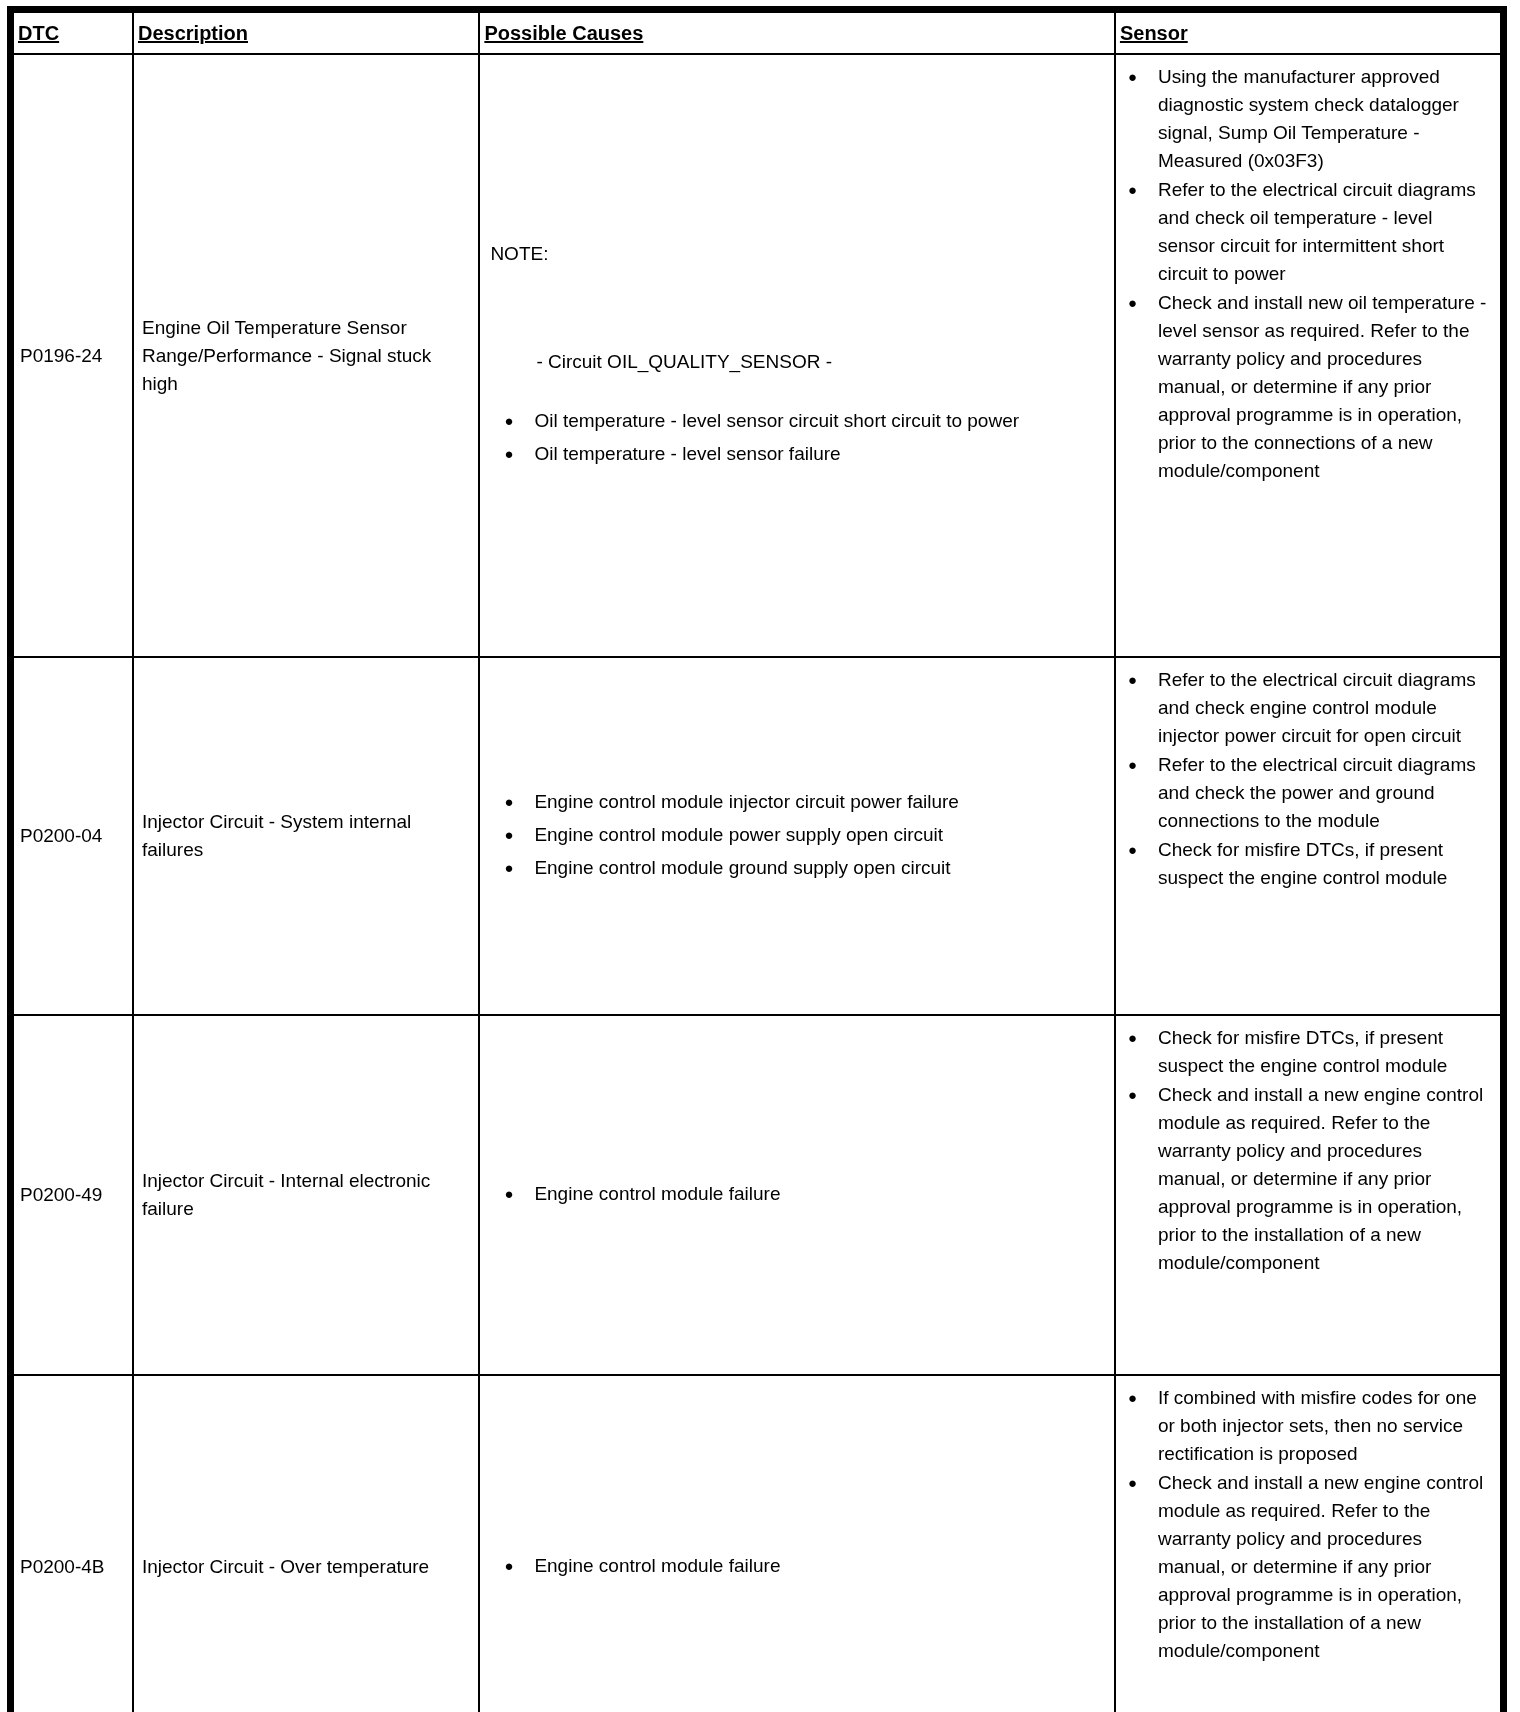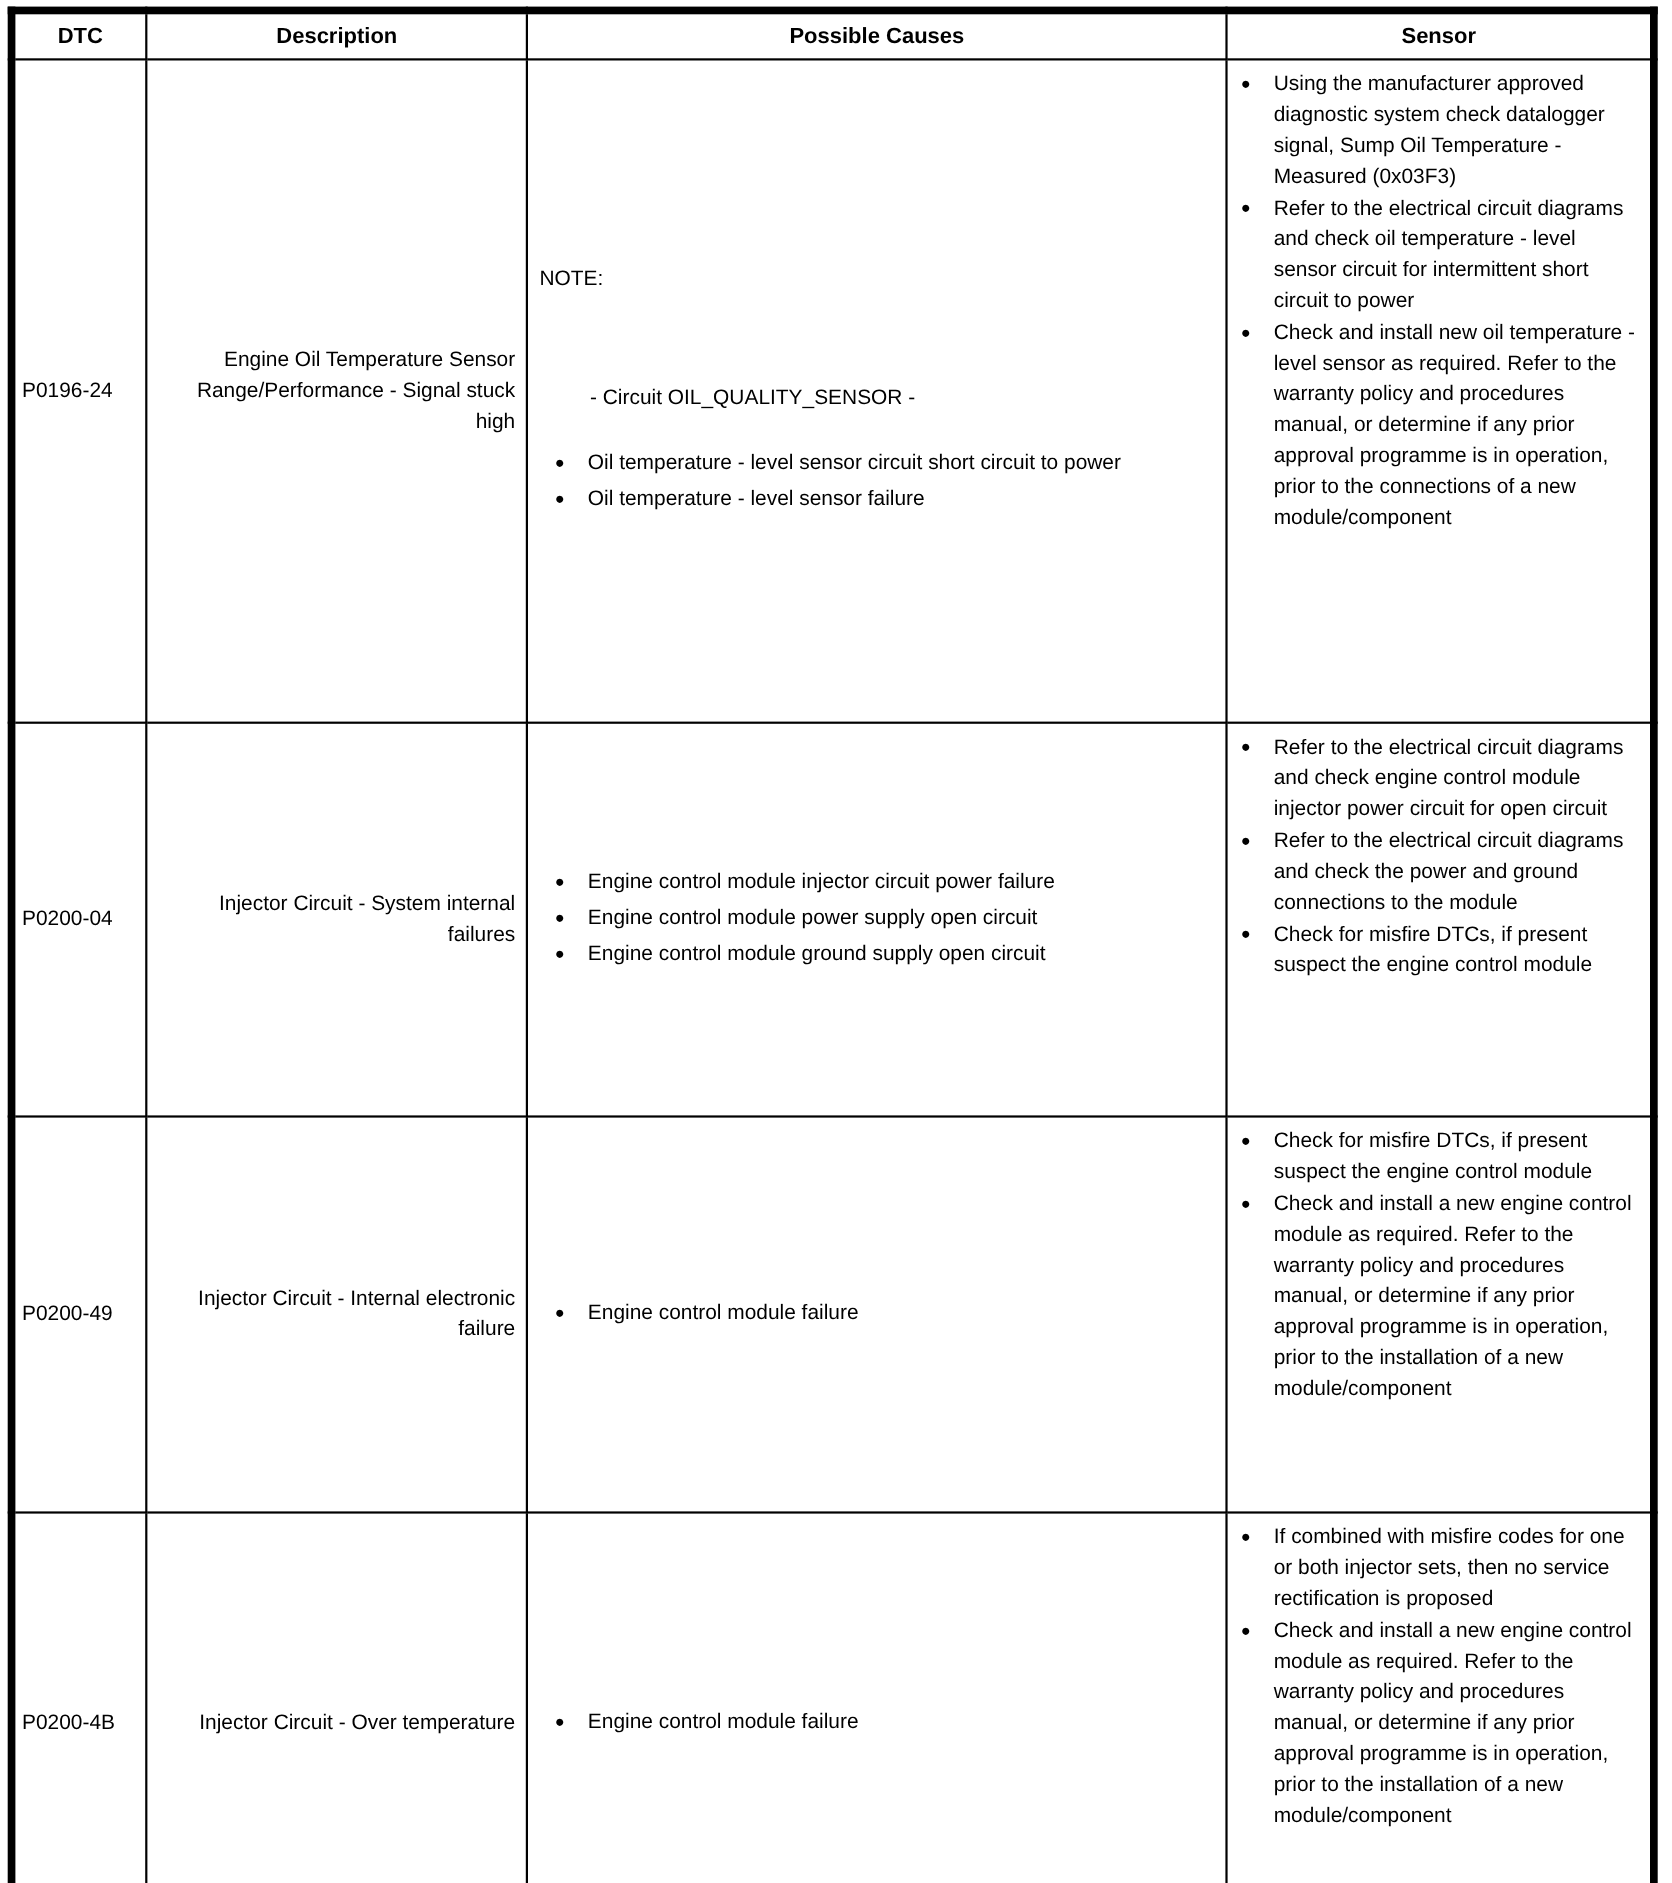--- a/index.html
+++ b/index.html
@@ -24,42 +24,42 @@
   }
   table.dtc-table, table.dtc-table th, table.dtc-table td {
     border: 2px solid #000000;
   }
   table.dtc-table {
     border-width: 7px;
   }
   th {
     font-size: 20px;
     font-weight: bold;
-    text-align: center;
+    text-align: left;
     vertical-align: middle;
     height: 36px;
     padding: 2px 4px;
     background: #ffffff;
+    text-decoration: underline;
   }
   td {
     font-size: 19px;
     line-height: 28px;
     vertical-align: middle;
     padding: 6px 6px;
     background: #ffffff;
     word-wrap: break-word;
   }
   td.col-dtc {
     padding-left: 6px;
     padding-right: 2px;
   }
   td.col-desc {
     padding-left: 8px;
     padding-right: 10px;
-    text-align: right;
   }
   td.col-causes {
     padding-left: 10px;
     padding-right: 8px;
   }
   td.col-action {
     vertical-align: top;
     padding: 8px 6px 8px 0;
   }
   tr.r0 td { height: 585px; }

